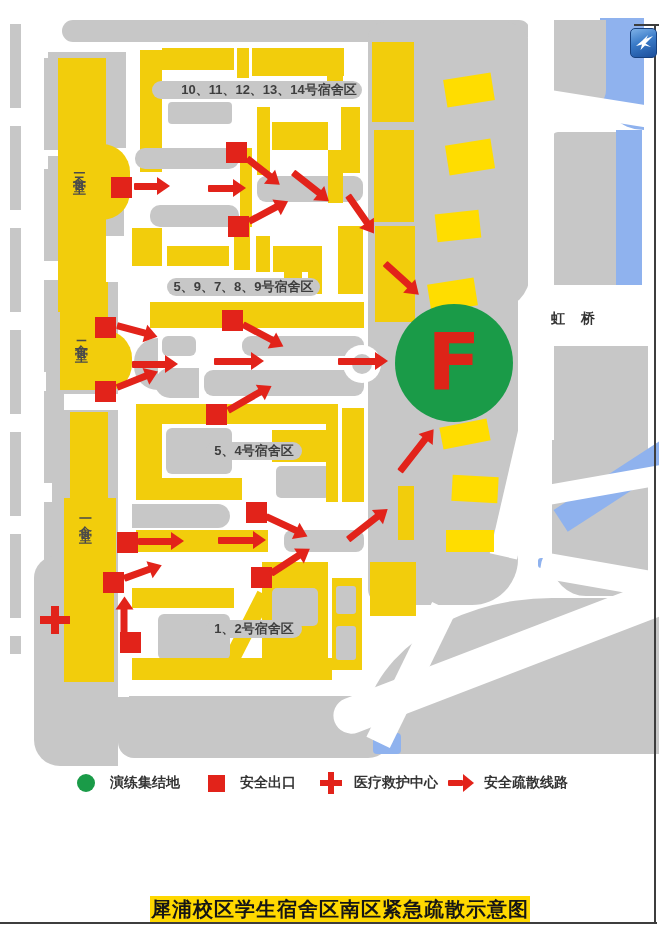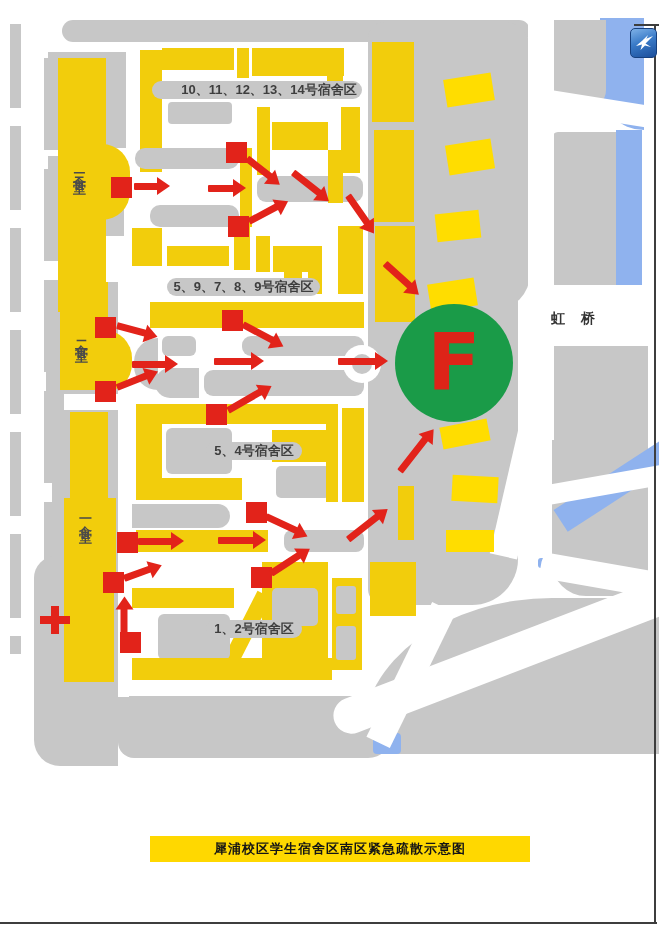--- a/index.html
+++ b/index.html
@@ -37,22 +37,22 @@
   .lgi{position:relative;display:inline-block;width:26px;height:24px;margin-right:10px;}
   .lg-assembly::before{content:"";position:absolute;left:3px;top:3px;width:18px;height:18px;
     border-radius:50%;background:#1A9B48;}
   .lg-exit::before{content:"";position:absolute;left:4px;top:4px;width:17px;height:17px;background:#E2231A;}
   .lg-medical::before{content:"";position:absolute;left:2px;top:9px;width:22px;height:6px;background:#E2231A;}
   .lg-medical::after{content:"";position:absolute;left:10px;top:1px;width:6px;height:22px;background:#E2231A;}
   .lg-route::before{content:"";position:absolute;left:0;top:9px;width:15px;height:6px;background:#E2231A;border-radius:1px;}
   .lg-route::after{content:"";position:absolute;left:15px;top:3px;width:0;height:0;
     border-left:11px solid #E2231A;border-top:9px solid transparent;border-bottom:9px solid transparent;}
   .lg-text{font-size:14px;font-weight:bold;color:#333;}
-  #titlebar{position:absolute;left:150px;top:836px;width:380px;height:26px;background:#FFD800;
-    text-align:center;line-height:26px;font-size:13px;font-weight:bold;color:#151515;letter-spacing:1px;}
+  #titlebar{position:absolute;left:150px;top:896px;width:380px;height:26px;background:#FFD800;
+    text-align:center;line-height:26px;font-size:20px;font-weight:bold;color:#151515;letter-spacing:1px;}
   .pline{position:absolute;background:#3d3d3d;}
   #wm-icon{position:absolute;left:630px;top:28px;width:27px;height:30px;border-radius:5px;
     background:linear-gradient(160deg,#7FB2E8 0%,#3A7BC8 45%,#1B4E9B 100%);
     border:1px solid #16407e;box-sizing:border-box;}
   #wm-icon svg{position:absolute;left:1px;top:3px;}
 </style>
 </head>
 <body>
 
 <div id="page">
@@ -219,15 +219,33 @@
       <div class="route-arrow" style="left: 138px; top: 537.5px; width: 34px; transform: rotate(0deg);"></div>
       <div class="route-arrow" style="left: 218px; top: 536.5px; width: 36px; transform: rotate(0deg);"></div>
       <div class="route-arrow" style="left: 400px; top: 467.5px; width: 42px; transform: rotate(-52deg);"></div>
       <div class="route-arrow" style="left: 348px; top: 535.5px; width: 38px; transform: rotate(-38deg);"></div>
       <div class="route-arrow" style="left: 271px; top: 569.5px; width: 34px; transform: rotate(-33deg);"></div>
       <div class="route-arrow" style="left: 124px; top: 574.5px; width: 28px; transform: rotate(-20deg);"></div>
       <div class="route-arrow" style="left: 124px; top: 632.5px; width: 28px; transform: rotate(-90deg);"></div>
       <div class="cross" style="left: 40px; top: 606px;"></div>
     </div>
 
+  <div id="legend">
+      <div class="legend-item" style="left: 74px;">
+        <span class="lgi lg-assembly"></span>
+        <span class="lg-text">演练集结地</span>
+      </div>
+      <div class="legend-item" style="left: 204px;">
+        <span class="lgi lg-exit"></span>
+        <span class="lg-text">安全出口</span>
+      </div>
+      <div class="legend-item" style="left: 318px;">
+        <span class="lgi lg-medical"></span>
+        <span class="lg-text">医疗救护中心</span>
+      </div>
+      <div class="legend-item" style="left: 448px;">
+        <span class="lgi lg-route"></span>
+        <span class="lg-text">安全疏散线路</span>
+      </div>
+    </div>
 
   <div id="titlebar">犀浦校区学生宿舍区南区紧急疏散示意图</div>
 </div>
 
 </body></html>

